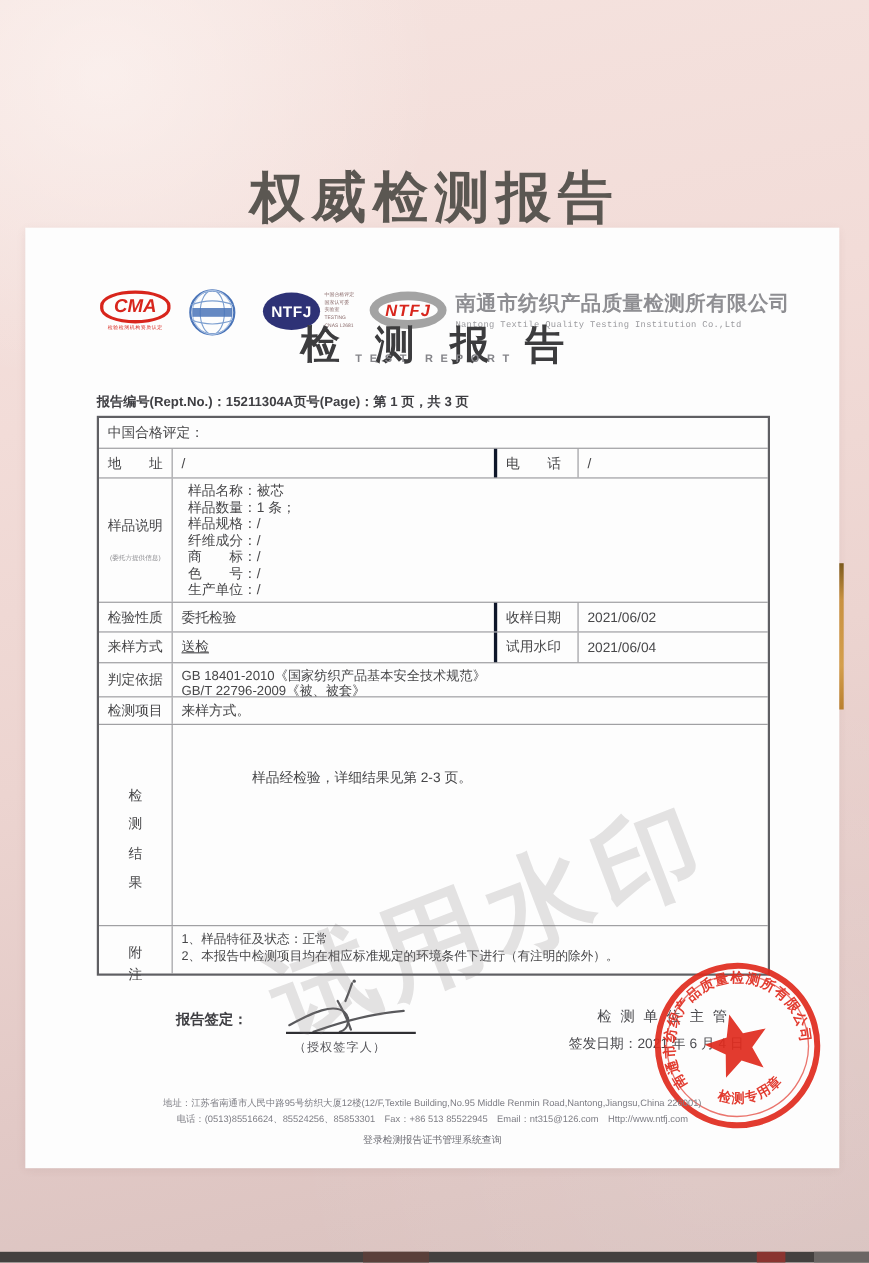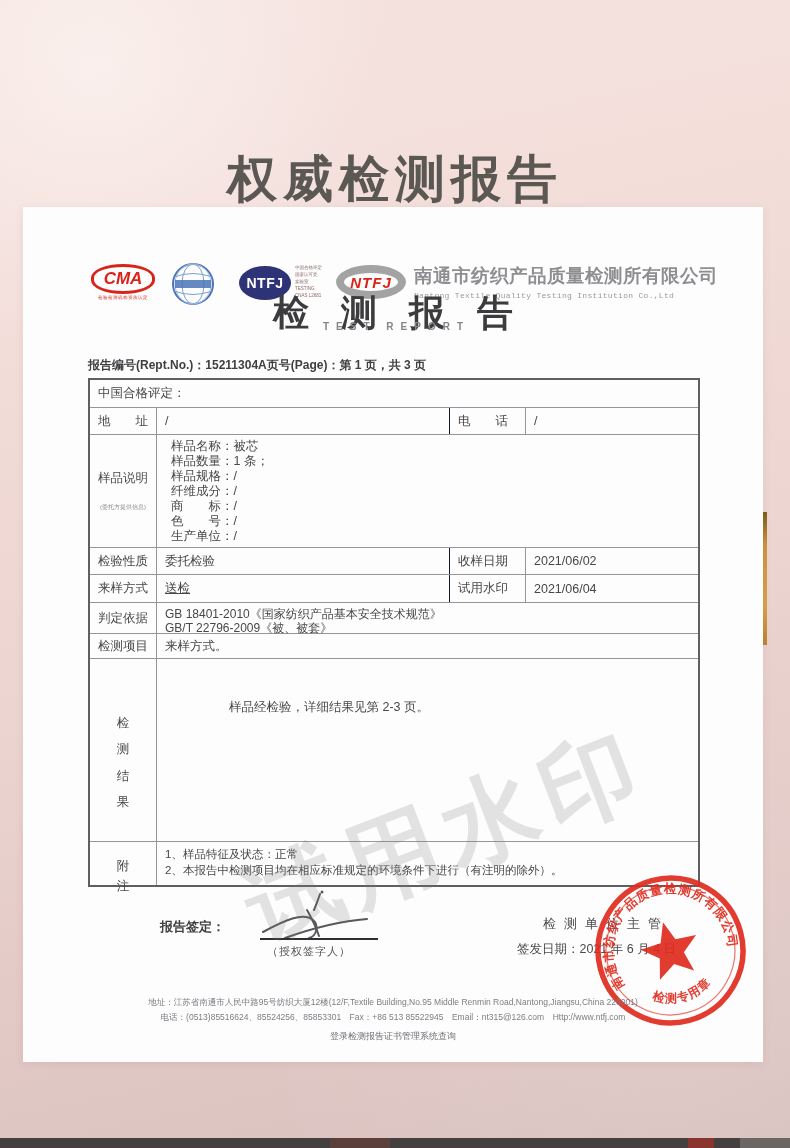--- a/index.html
+++ b/index.html
@@ -43,21 +43,21 @@
     font-size:12px;font-weight:bold;color:#3f3f43;}
   
   .rtable{left:65px;top:171px;width:612px;border:2px solid #5f5f63;box-sizing:border-box;
     font-size:12.5px;color:#474749;}
   .trow{display:flex;border-top:1px solid #96969a;box-sizing:border-box;}
   .trow:first-child{border-top:none;}
   .cell{box-sizing:border-box;padding:4px 8px;}
   .lab{width:67px;flex:0 0 67px;border-right:1px solid #96969a;display:flex;
     align-items:center;justify-content:center;text-align:center;}
   .val{flex:1;}
-  .lab2{width:77px;flex:0 0 77px;border-left:1px solid #0f172a;border-right:1px solid #96969a;
+  .lab2{width:77px;flex:0 0 77px;border-left:3px solid #0f172a;border-right:1px solid #96969a;
     display:flex;align-items:center;}
   .val2{width:172px;flex:0 0 172px;}
   .pre{white-space:pre-line;}
   .vert{width:15px;word-break:break-all;line-height:2.1;text-align:center;margin-top:25px;}
   .subsmall{font-size:6px;color:#8a8a8e;margin-top:16px;}
   
   .sig-label{left:137px;top:711px;font-size:13px;font-weight:bold;color:#3f3f43;}
   .sig-line{left:237px;top:731px;width:118px;height:2px;background:#2f2f33;}
   .sig-note{left:244px;top:737px;font-size:11px;color:#55555a;letter-spacing:1px;}
   .sig-scribble{left:222px;top:683px;}

